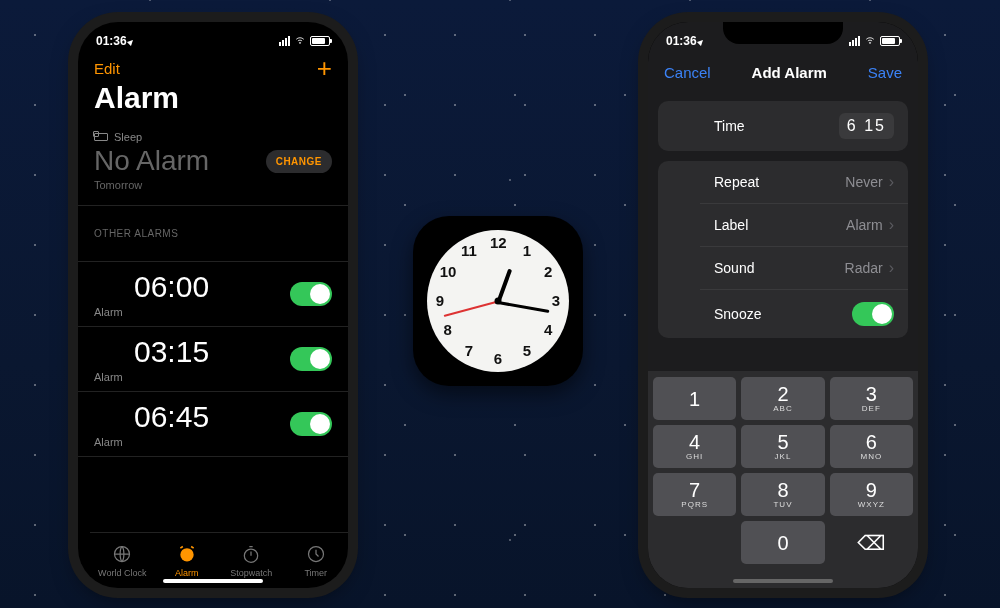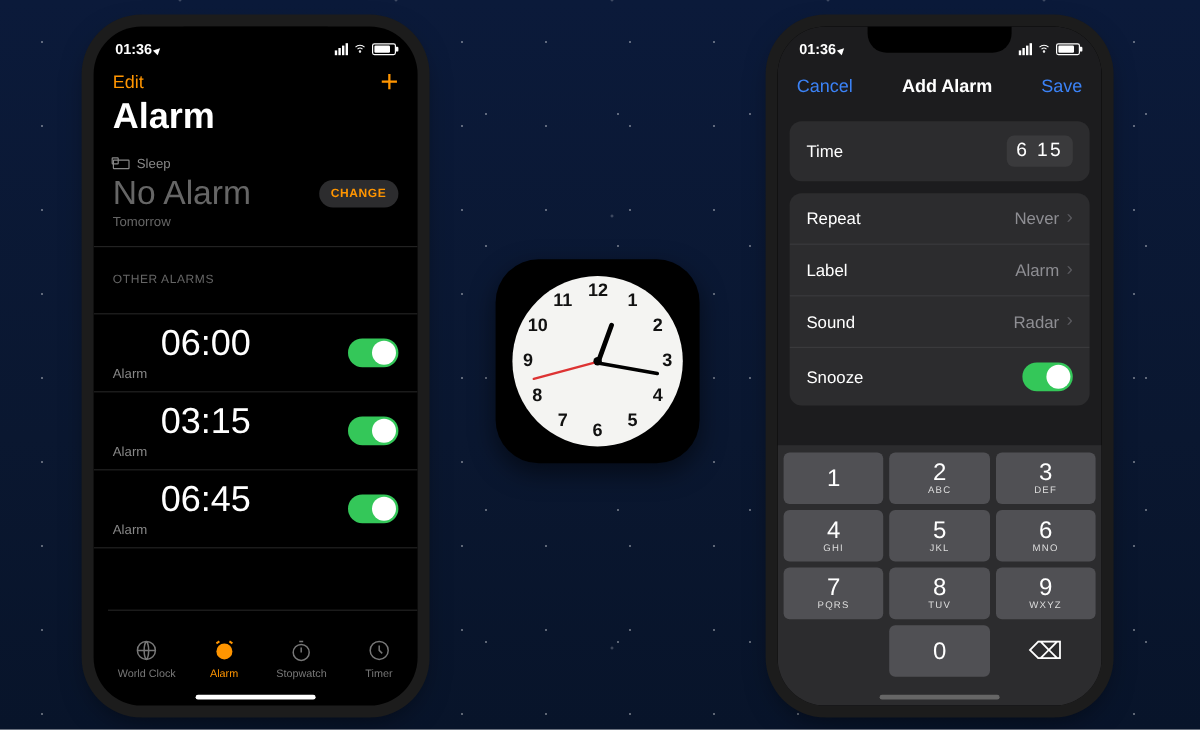--- a/index.html
+++ b/index.html
@@ -59,33 +59,33 @@
   .noalarm-row { display:flex; justify-content:space-between; align-items:center; padding: 0 16px 2px;}
   .noalarm { color:#666; font-size:28px; font-weight:300;}
   .change-btn { background:#2c2c2e; color:#ff9500; font-size:10px; font-weight:700; padding:6px 10px; border-radius:14px; letter-spacing:.5px;}
   .sub { color:#666; font-size:11px; padding:0 16px 14px;}
   .section-header { color:#666; font-size:10px; letter-spacing:.5px; padding:22px 16px; border-top:.5px solid #222; border-bottom:.5px solid #222;}
   .alarm-row { display:flex; justify-content:space-between; align-items:center; padding:8px 16px; border-bottom:.5px solid #222;}
   .alarm-time { color:#fff; font-size:30px; font-weight:300;margin-left:40px;}
   .alarm-label { color:#888; font-size:11px; margin-top:2px;}
   .toggle { width:42px; height:24px; background:#34c759; border-radius:14px; position:relative;}
   .toggle i { position:absolute; right:2px; top:2px; width:20px; height:20px; background:#fff; border-radius:50%;}
-  .tabbar { position:absolute; bottom:0; left:12px; right:0; height:80px; display:flex; border-top:.5px solid #222;}
+  .tabbar { position:absolute; bottom:0; left:12px; right:0; height:56px; display:flex; border-top:.5px solid #222;}
   .tab { flex:1; display:flex; flex-direction:column; align-items:center; justify-content:center; gap:3px; color:#777; font-size:9px;}
   .tab.active { color:#ff9500;}
   .tab-icon { width:22px; height:22px; display:flex; align-items:center; justify-content:center;}
   .home-ind { position:absolute; bottom:5px; left:50%; transform:translateX(-50%); width:100px; height:4px; background:#fff; border-radius:3px;}
 
   
   .r-screen { background:#1c1c1e; position:absolute; inset:0;}
   .r-nav { display:flex; justify-content:space-between; align-items:center; padding:4px 16px 10px; font-size:15px;}
   .r-nav .c { color:#3b82f6;}
   .r-nav .t { color:#fff; font-weight:600;}
   .cell-group { margin:10px 10px 0; background:#2c2c2e; border-radius:10px; overflow:hidden;}
-  .cell { display:flex; justify-content:space-between; align-items:center; padding:12px 14px; color:#fff; font-size:14px; border-bottom:.5px solid #3a3a3c;}
+  .cell { display:flex; justify-content:space-between; align-items:center; padding:12px 14px; color:#fff; font-size:14px; border-bottom:.5px solid #3a3a3c;margin-left:42px;}
   .cell:last-child{border-bottom:none;}
   .cell .val { color:#8e8e93; display:flex; align-items:center; gap:6px;}
   .chev { color:#5a5a5f; font-size:16px;}
   .time-val { background:#3a3a3c; padding:4px 8px; border-radius:6px; color:#fff; letter-spacing:2px; font-size:16px;}
 
   .keypad { position:absolute; bottom:0; left:0; right:0; background:#2c2c2e; padding:6px 5px 24px; display:grid; grid-template-columns:repeat(3,1fr); gap:5px;}
   .key { background:#505054; border-radius:5px; height:43px; display:flex; flex-direction:column; align-items:center; justify-content:center; color:#fff;}
   .key .n { font-size:20px; font-weight:400; line-height:1;}
   .key .l { font-size:8px; letter-spacing:1px; color:#ddd;}
   .key.blank { background:transparent;}

